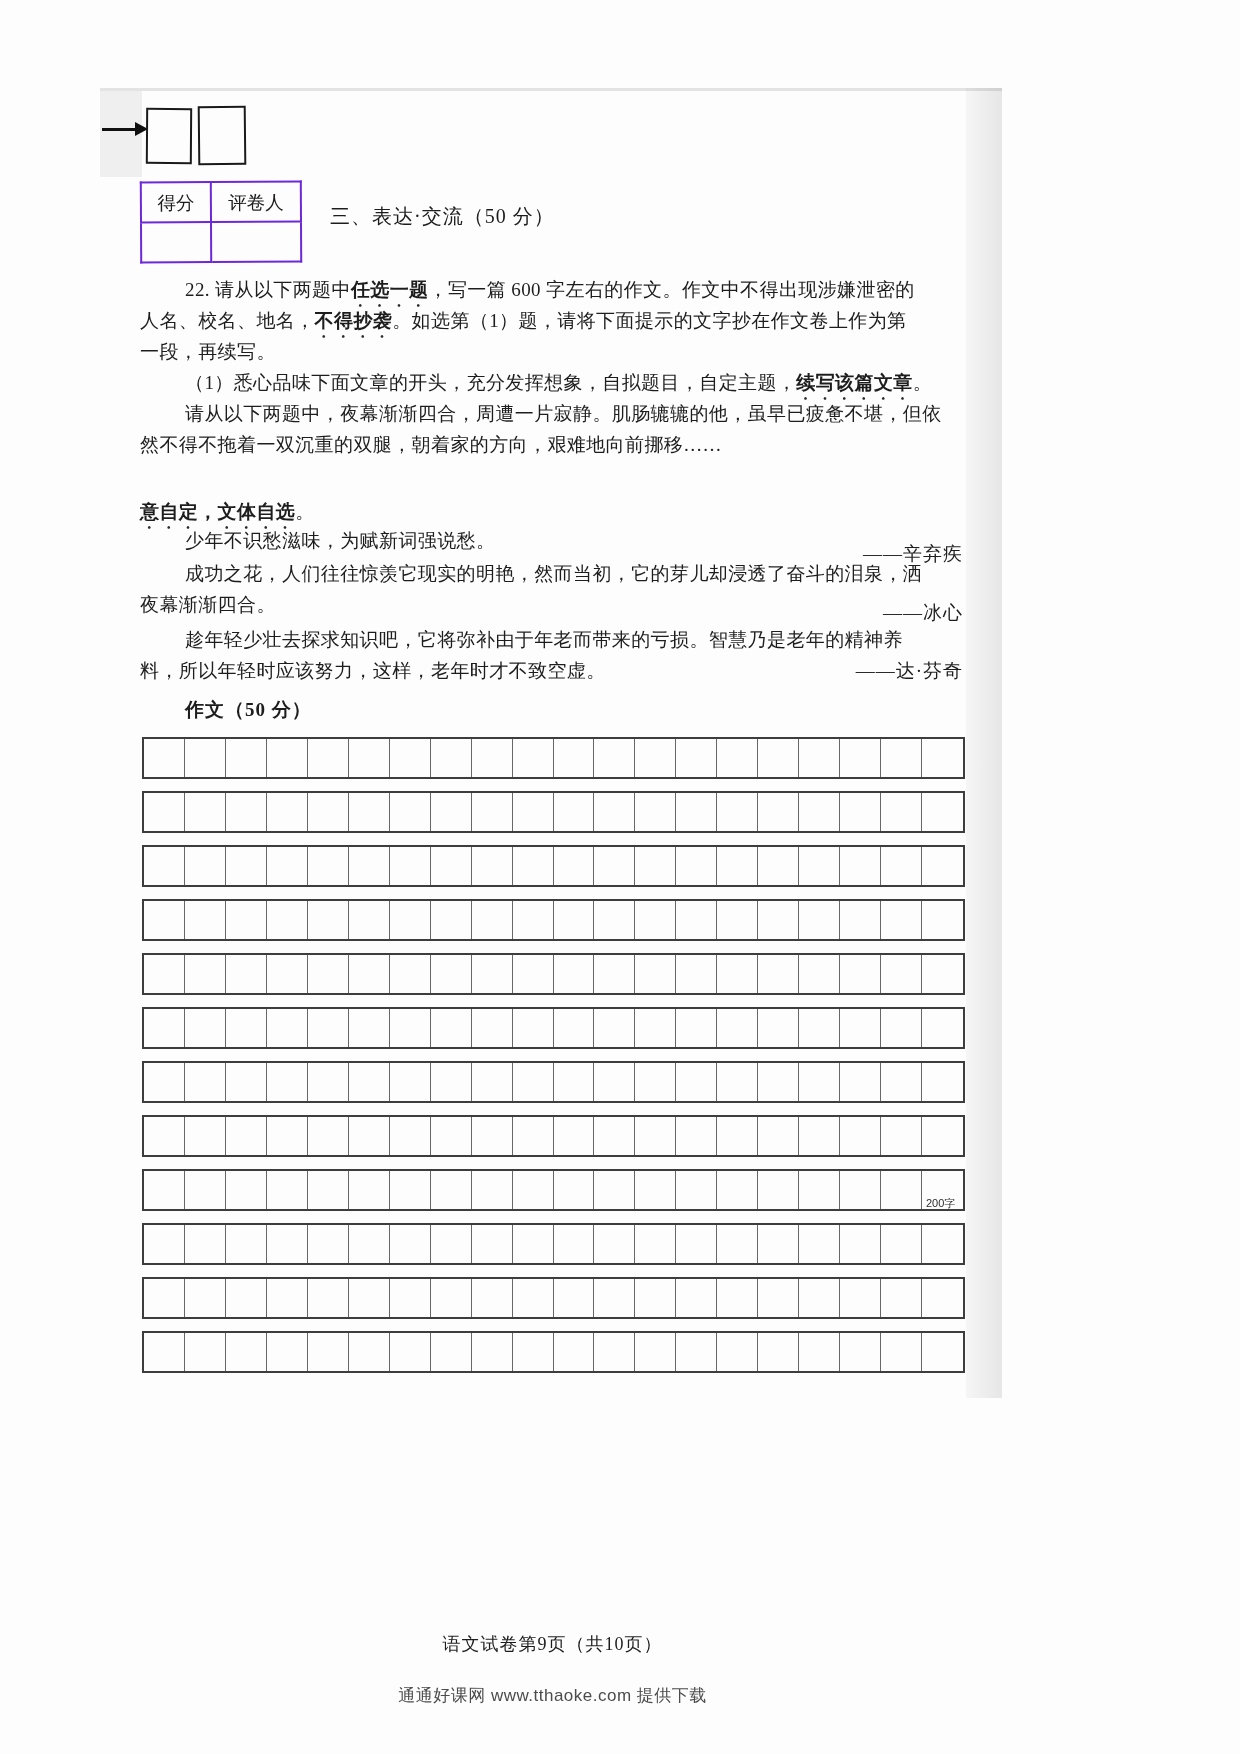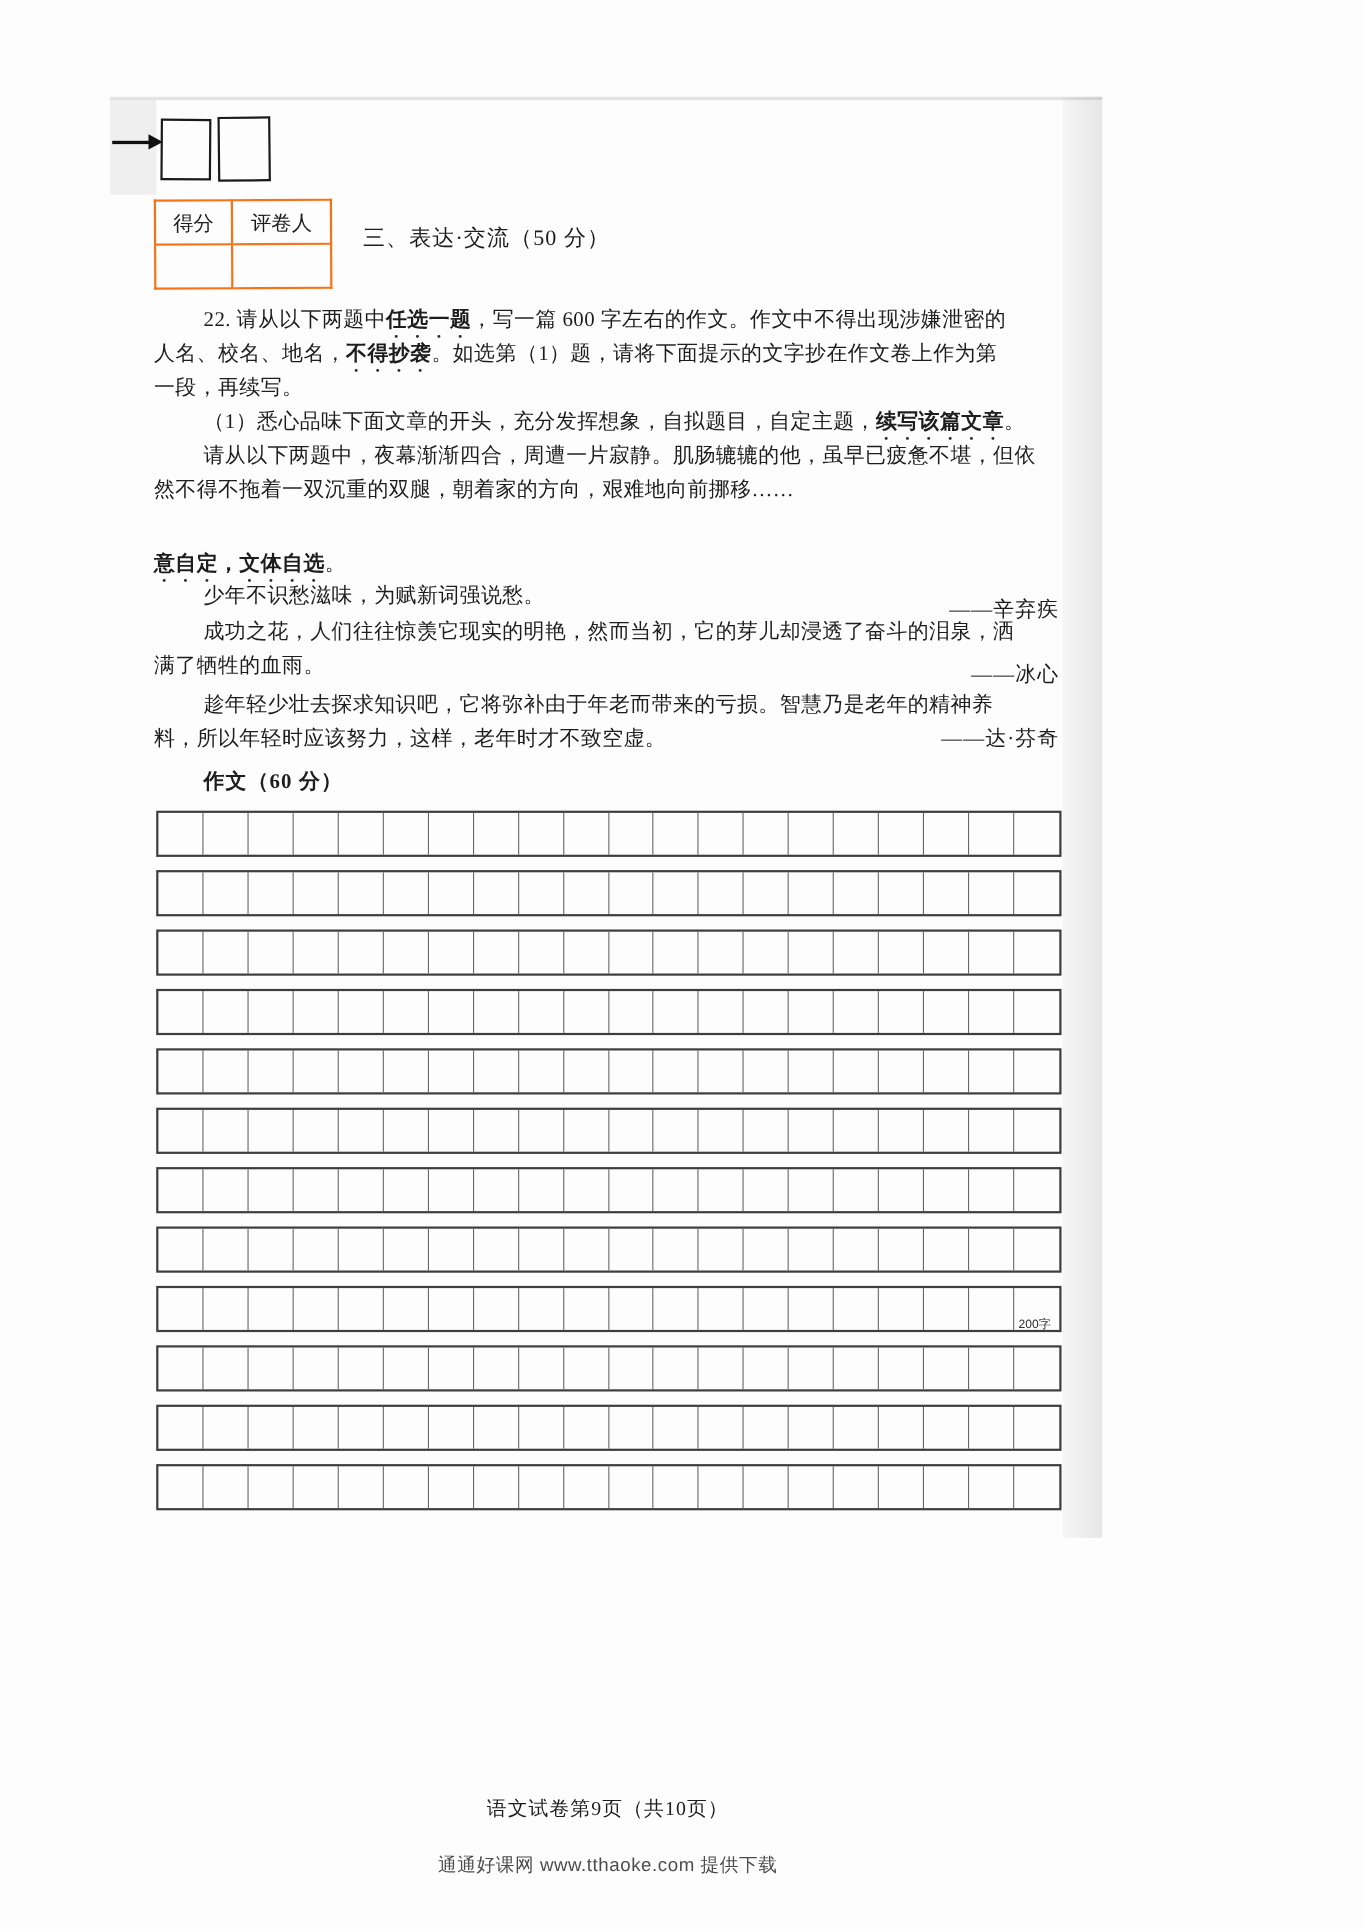--- a/index.html
+++ b/index.html
@@ -16,21 +16,21 @@
     background:rgba(120,120,120,0.10); }
   
   .arrow-line { position:absolute; left:102px; top:128px; width:37px; height:3px; background:#101010; }
   .arrow-head { position:absolute; left:135px; top:122px; width:0; height:0;
     border-left:13px solid #101010; border-top:7px solid transparent; border-bottom:7px solid transparent; }
   .mbox { position:absolute; border:2.5px solid #1a1a1a; background:transparent; }
   .mbox1 { left:146px; top:108px; width:42px; height:52px; transform:rotate(0.4deg); }
   .mbox2 { left:198px; top:106px; width:44px; height:55px; transform:rotate(-0.6deg); }
   
   .score-table { position:absolute; left:140px; top:181px; border-collapse:collapse; transform:rotate(-0.3deg); }
-  .score-table td { border:2px solid #f97316; font-size:18.5px; text-align:center; vertical-align:middle; }
+  .score-table td { border:2px solid #6d28d9; font-size:18.5px; text-align:center; vertical-align:middle; }
   .score-table .hrow td { width:86px; height:36px; }
   .score-table .hrow td:first-child { width:66px; }
   .score-table .erow td { height:36px; }
   
   .heading { position:absolute; left:330px; top:203px; font-size:20px; font-weight:normal; letter-spacing:1px; white-space:nowrap; }
   .line { position:absolute; font-size:19px; letter-spacing:0.4px; white-space:nowrap; }
   .indent { left:185px; } .flush { left:140px; }
   .emph { font-weight:600;
     -webkit-text-emphasis:filled dot #2a2a2a; text-emphasis:filled dot #2a2a2a;
     -webkit-text-emphasis-position:under right; text-emphasis-position:under right; }
@@ -87,28 +87,28 @@
   <div class="line indent" style="top:370px"><span>（1）悉心品味下面文章的开头，充分发挥想象，自拟题目，自定主题，</span><span class="emph">续写该篇文章</span><span>。</span></div>
   <div class="line indent" style="top:401px"><span>请从以下两题中，夜幕渐渐四合，周遭一片寂静。肌肠辘辘的他，虽早已</span><span class="boldish">疲惫不堪</span><span>，但依</span></div>
   <div class="line flush" style="top:432px">然不得不拖着一双沉重的双腿，朝着家的方向，艰难地向前挪移……</div>
 
   <div class="line flush" style="top:499px"><span class="emph">意自定，文体自选</span><span>。</span></div>
 
   <div class="line indent" style="top:528px">少年不识愁滋味，为赋新词强说愁。</div>
   <div class="attr" style="top:541px">——辛弃疾</div>
 
   <div class="line indent" style="top:561px">成功之花，人们往往惊羡它现实的明艳，然而当初，它的芽儿却浸透了奋斗的泪泉，洒</div>
-  <div class="line flush" style="top:592px">满了牺牲的血雨。</div>
+  <div class="line flush" style="top:592px">夜幕渐渐四合。</div>
   <div class="attr" style="top:600px">——冰心</div>
 
   <div class="line indent" style="top:627px">趁年轻少壮去探求知识吧，它将弥补由于年老而带来的亏损。智慧乃是老年的精神养</div>
   <div class="line flush" style="top:658px">料，所以年轻时应该努力，这样，老年时才不致空虚。</div>
   <div class="attr" style="top:658px">——达·芬奇</div>
 
-  <div class="line indent essay-label" style="top:697px">作文（60 分）</div>
+  <div class="line indent essay-label" style="top:697px">作文（50 分）</div>
 
   <div id="essay-grid">
       <div class="grid-row" style="top: 0px;">
         <div class="grid-cell"></div>
         <div class="grid-cell"></div>
         <div class="grid-cell"></div>
         <div class="grid-cell"></div>
         <div class="grid-cell"></div>
         <div class="grid-cell"></div>
         <div class="grid-cell"></div>

